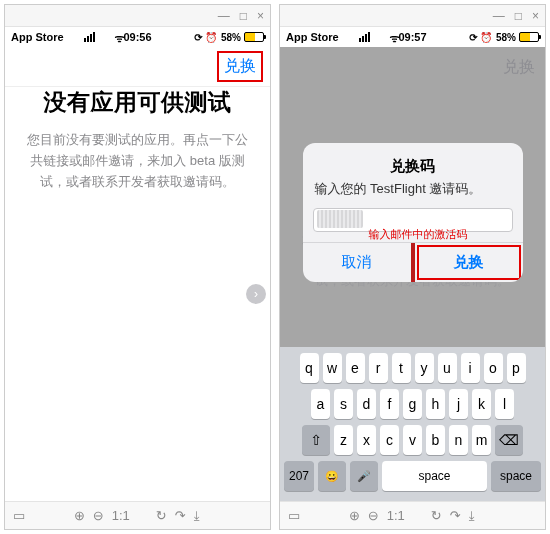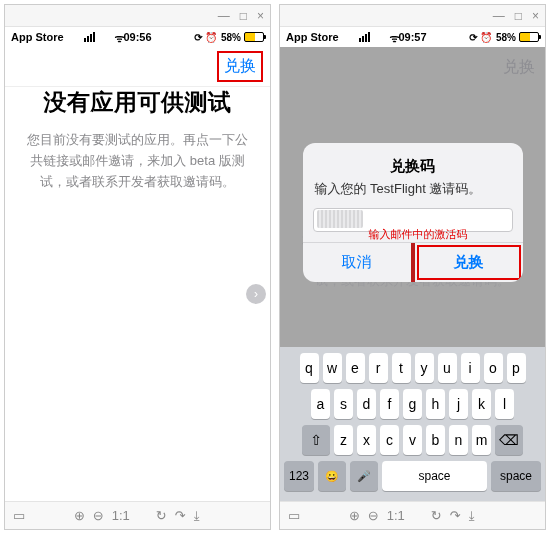--- a/index.html
+++ b/index.html
@@ -366,21 +366,21 @@
         <div class="key">z</div>
         <div class="key">x</div>
         <div class="key">c</div>
         <div class="key">v</div>
         <div class="key">b</div>
         <div class="key">n</div>
         <div class="key">m</div>
         <div class="key bksp">⌫</div>
       </div>
     <div class="krow bot">
-      <div class="key fn num">123</div>
+      <div class="key fn num">207</div>
       <div class="key fn emoji">😀</div>
       <div class="key fn mic">🎤</div>
       <div class="key space">space</div>
       <div class="key ret">space</div>
     </div>
   </div>
 
   <div class="simbar">
     <span>▭</span>
     <div class="center-ic">

